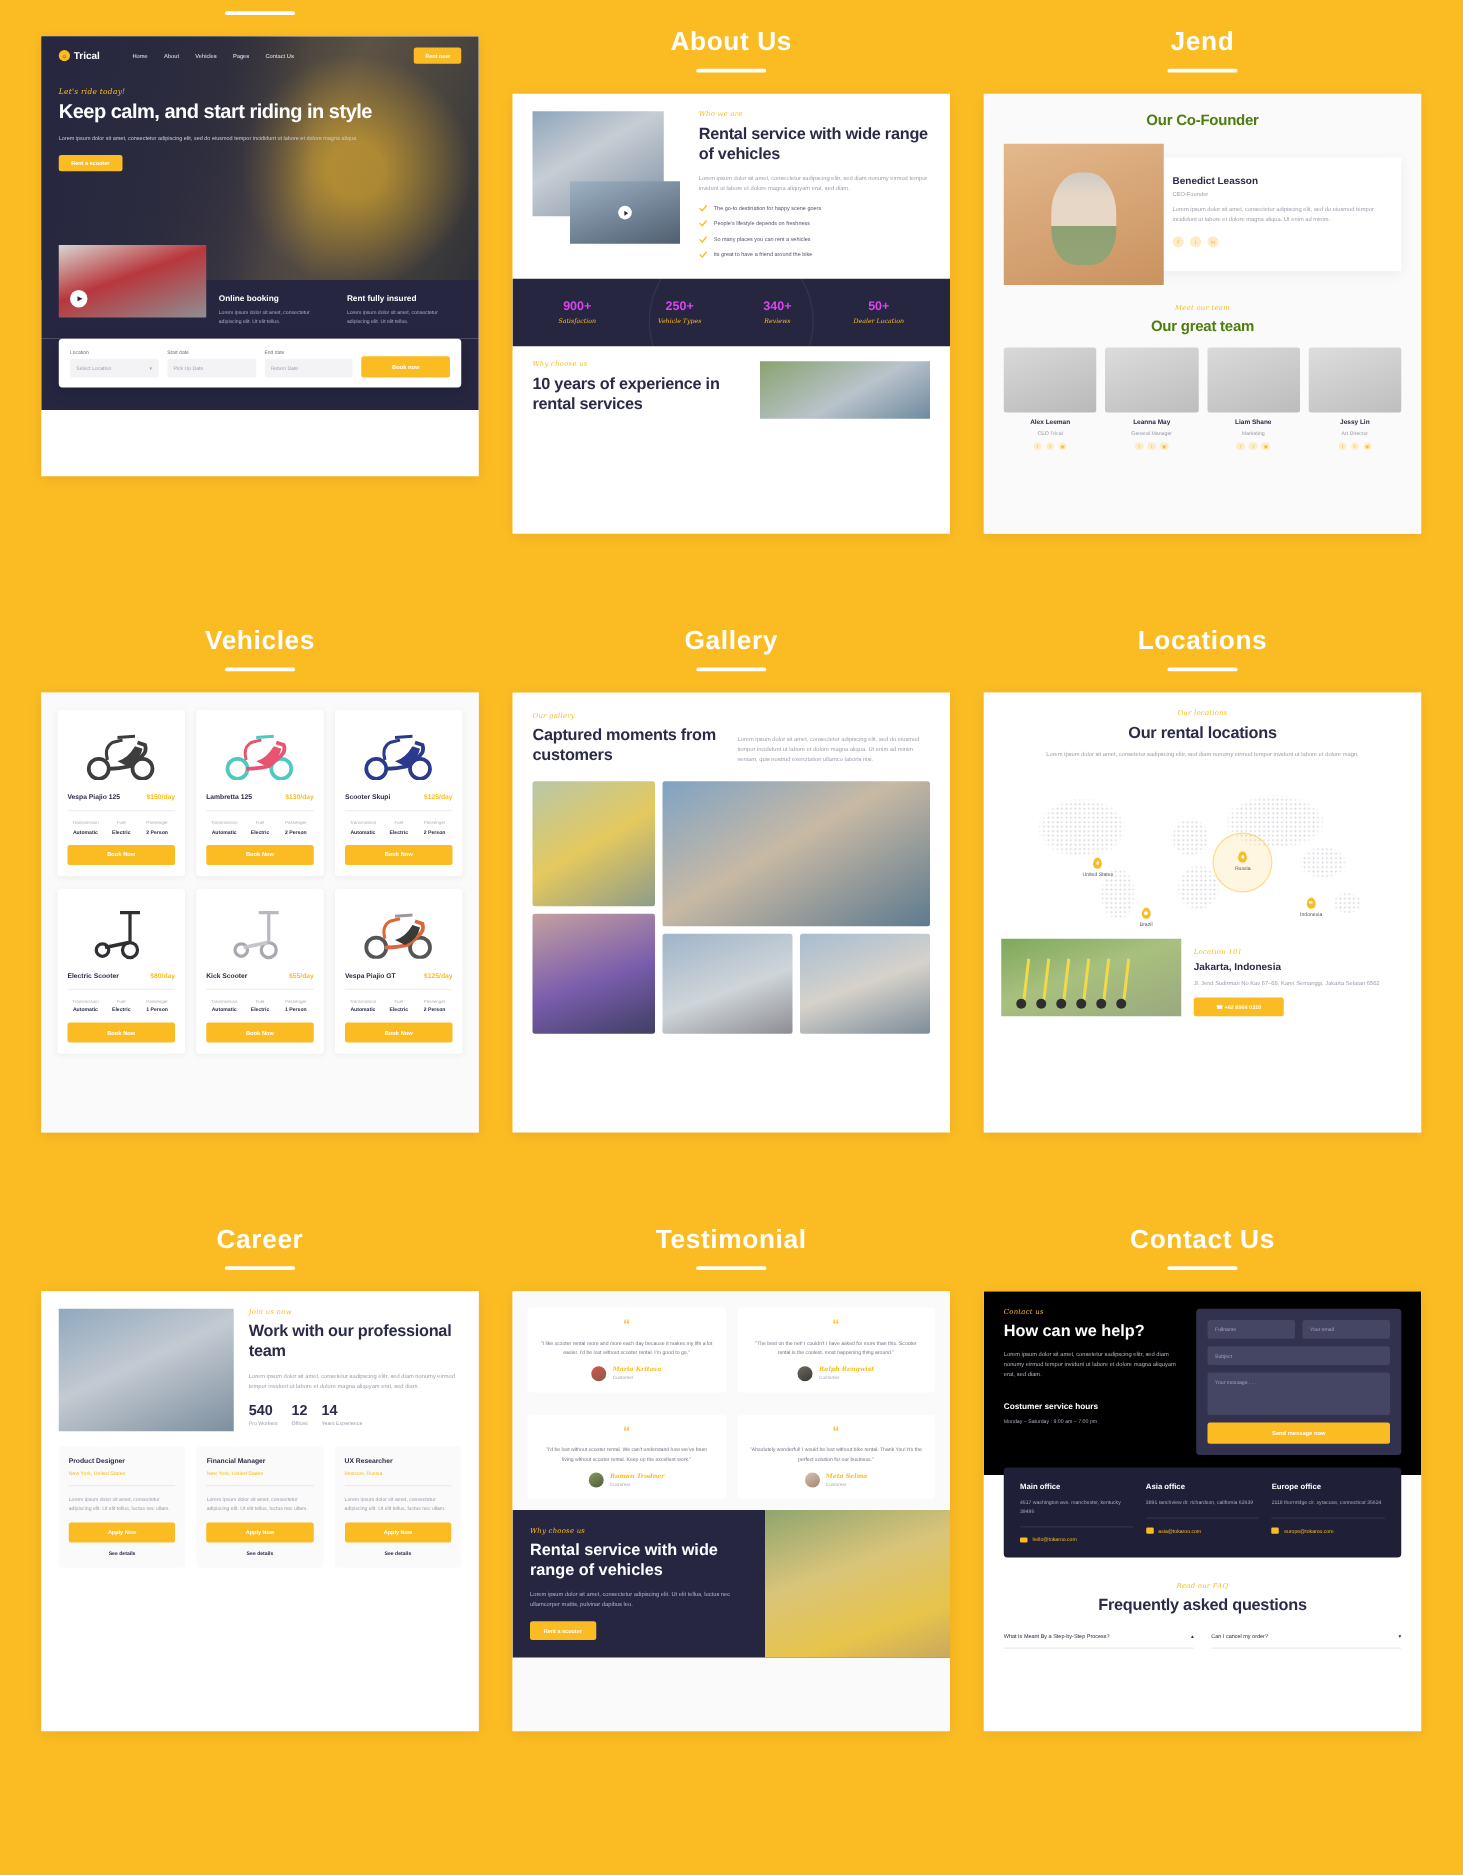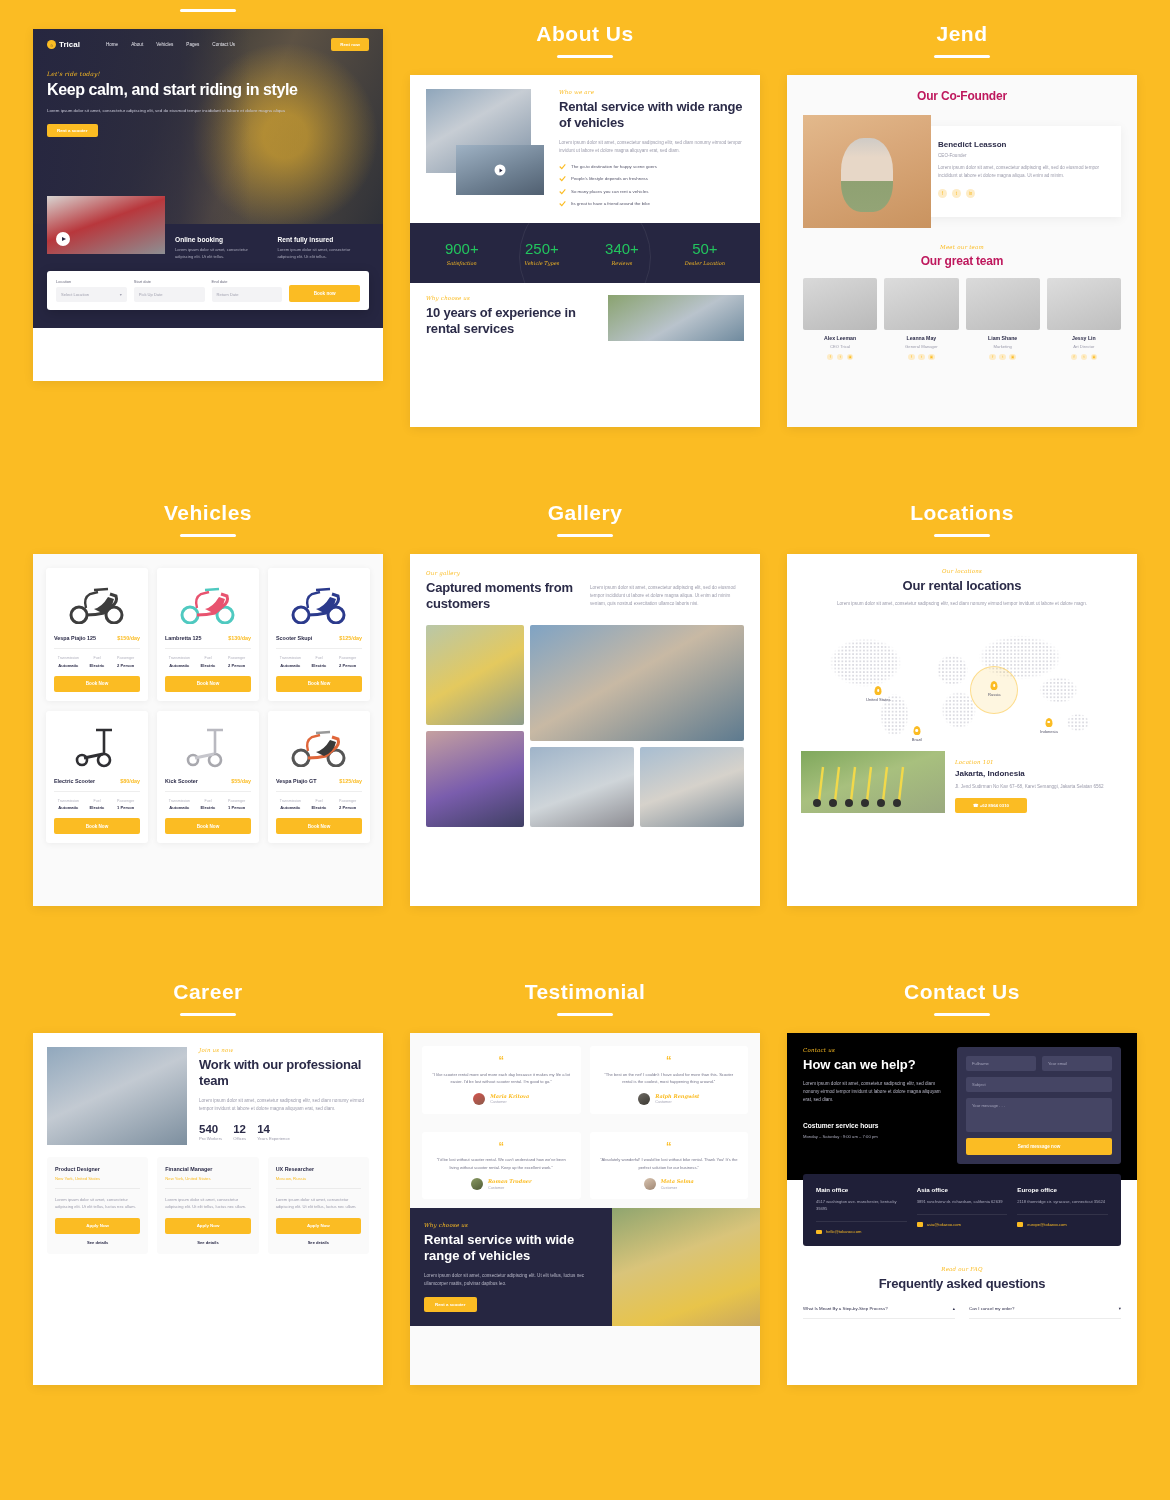--- a/index.html
+++ b/index.html
@@ -88,28 +88,28 @@
      background: linear-gradient(160deg,#9fb2c4 0%,#6d7f91 60%,#505f70 100%); }
   .ab-img2 .playb{ left:50%; top:50%; transform:translate(-50%,-50%); width:11px;height:11px; }
   .ab-img2 .playb i{ border-left:3.4px solid #262641; border-top:2.2px solid transparent; border-bottom:2.2px solid transparent;}
   .ab-txt{ flex:1; }
   .chklist{ margin-top:8px; }
   .chk{ display:flex; gap:5px; align-items:center; margin-bottom:5.5px; }
   .chk svg{ flex:none; }
   .chk span{ font-size:4.4px; color:#55556a; }
   .ab-stats{ background:#262641; padding:17px 12px; display:flex; justify-content:space-around; text-align:center; position:relative; overflow:hidden;}
   .ab-stats::before{content:"";position:absolute;width:130px;height:130px;border:1px solid rgba(255,255,255,.07);border-radius:50%;left:50%;top:-32px;transform:translateX(-50%);}
-  .stat-n{ color:#22c55e; font-size:15px; font-weight:normal; position:relative;}
+  .stat-n{ color:#d946ef; font-size:10px; font-weight:bold; position:relative;}
   .stat-l{ font-family:"DejaVu Serif",serif; font-style:italic; color:#FBBC23; font-size:5px; margin-top:3px; position:relative;}
   .ab-bot{ padding:12px 16px; display:flex; gap:12px; }
   .ab-bot-img{ width:136px; height:46px; background:linear-gradient(150deg,#8aa36f 0%,#b9c3cc 55%,#6f8a9e 100%);}
 
   
   .tm-wrap{ background:#fafafa; height:100%; padding:14px 16px;}
-  .tm-h{ text-align:center; font-size:12px; color:#be185d; font-weight:bold; letter-spacing:-.2px;}
+  .tm-h{ text-align:center; font-size:12px; color:#4d7c0f; font-weight:bold; letter-spacing:-.2px;}
   .tm-founder{ display:flex; gap:0; margin-top:12px; align-items:stretch;}
   .tm-photo{ width:128px; height:113px; background:linear-gradient(160deg,#e3b98c 0%,#d9a87a 40%,#c9935f 100%); position:relative; z-index:2;}
   .tm-photo .face{position:absolute;left:50%;top:20%;transform:translateX(-50%);width:52px;height:74px;border-radius:44% 44% 38% 38%;background:linear-gradient(180deg,#cfcbc6 0%,#e7d7c7 26%,#e7d7c7 58%,#8fa172 58%,#93a476 100%);}
   .tm-card{ flex:1; background:#fff; margin:11px 0 11px -6px; padding:14px 13px; box-shadow:0 2px 10px rgba(0,0,0,.06);}
   .tm-name{ font-size:8px; color:#2b2b48; font-weight:bold;}
   .tm-role{ font-size:4.6px; color:#9b9bab; margin-top:4px;}
   .soc{ display:flex; gap:5px; margin-top:9px;}
   .soc i{ width:9px;height:9px;border-radius:50%;background:#fdecc7; display:flex;align-items:center;justify-content:center; font-size:4.6px;color:#FBBC23; font-style:normal;}
   .tm-team{ text-align:center; margin-top:16px;}
   .tm-members{ display:flex; gap:7px; margin-top:10px;}
@@ -129,21 +129,21 @@
   .vh-name{ font-size:5.4px; color:#2b2b48; font-weight:bold;}
   .vh-price{ font-size:5.4px; color:#FBBC23; font-weight:bold;}
   .vh-specs{ display:flex; justify-content:space-between; margin-top:7px; }
   .vh-sp{ text-align:center; flex:1;}
   .vh-sp .k{ font-size:3.6px; color:#b0b0bd;}
   .vh-sp .v{ font-size:4.1px; color:#2b2b48; font-weight:bold; margin-top:2.5px;}
   .vh-btn{ display:block; width:100%; background:#FBBC23; color:#fff; font-size:4.6px; font-weight:bold; text-align:center; padding:5.5px 0; border-radius:2px; margin-top:8px; border:none;}
 
   
   .gl-wrap{ height:100%; padding:16px 16px 0 16px;}
-  .gl-head{ display:flex; gap:14px; align-items:center;}
+  .gl-head{ display:flex; gap:14px; align-items:flex-end;}
   .gl-grid{ display:flex; gap:6px; margin-top:12px; }
   .gl-c{ display:flex; flex-direction:column; gap:6px;}
   .gb{ border-radius:2px; }
 
   
   .lc-wrap{ height:100%; background:#fff; padding:14px 14px 0 14px; position:relative;}
   .lc-map{ height:125px; margin-top:12px; position:relative;}
   .dotmap{ width:100%; height:100%;
     background-image: radial-gradient(#dcdce2 0.7px, transparent 0.8px);
     background-size: 3.6px 3.6px;

